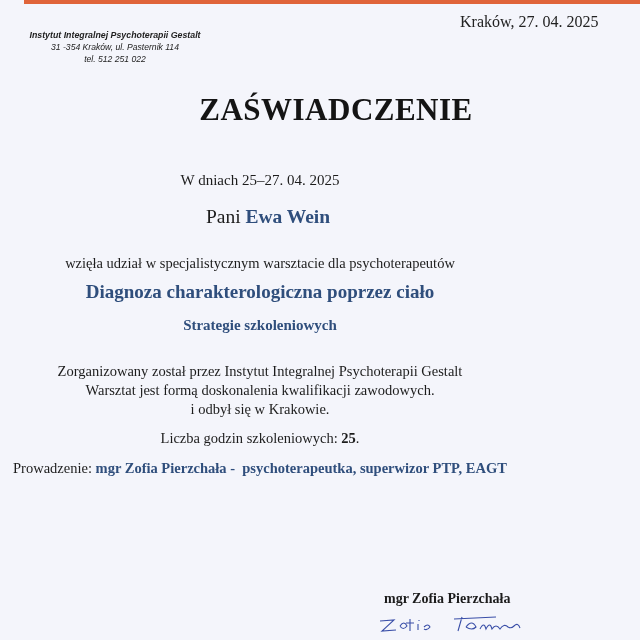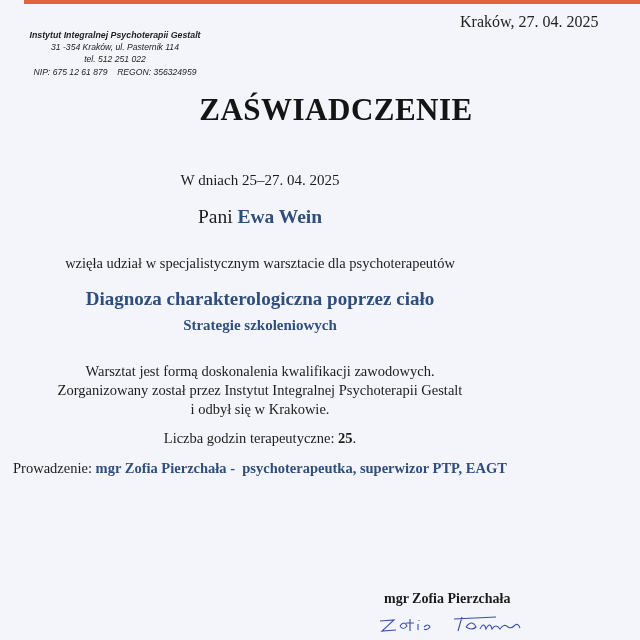--- a/index.html
+++ b/index.html
@@ -11,68 +11,67 @@
   }
   .topline { position:absolute; left:24px; top:0; width:616px; height:4px; background:#e0643a; }
   .inst { position:absolute; left:20px; top:29px; width:190px; text-align:center;
     font-family:"Liberation Sans", sans-serif; font-size:8.6px; line-height:12.2px; color:#222;font-style:italic; }
   .inst .name { font-weight:bold; font-size:8.8px; }
   .place { position:absolute; left:460px; top:13px; font-size:16px; color:#222; font-family:"Liberation Serif", serif;}
   .title { position:absolute; left:0; width:640px; top:92px; text-align:center;
     font-family:"Liberation Serif", serif; font-weight:bold; font-size:31px; letter-spacing:0.5px; color:#141414;padding-left:16px; }
   .center { position:absolute; left:0; width:520px; text-align:center; font-family:"Liberation Serif", serif; }
   .dates { top:172px; font-size:15px; }
-  .pani { top:206px; font-size:19.5px; }
+  .pani { top:206px; font-size:19.5px;padding-left:8px; }
   .pani b { color:#2f4e7c; }
   .took { top:255px; font-size:14.5px; }
-  .course { top:288px; font-size:19px; font-weight:bold; color:#2f4e7c; }
+  .course { top:281px; font-size:19px; font-weight:bold; color:#2f4e7c; }
   .sub { top:317px; font-size:15px; font-weight:bold; color:#2f4e7c; }
   .desc { top:362px; font-size:14.5px; line-height:19px; }
   .hours { top:430px; font-size:14.5px; }
   .lead { top:460px; font-size:14.5px; }
   .blue { color:#2f4e7c; font-weight:bold;text-align:right; }
   .signame { position:absolute; left:384px; top:591px; font-family:"Liberation Serif", serif; font-weight:bold; font-size:14px; }
   .sig { position:absolute; left:376px; top:611px; width:200px; height:29px; }
 </style>
 </head>
 <body>
 
 <div class="topline"></div>
 
 <div class="inst">
   <div class="name">Instytut Integralnej Psychoterapii Gestalt</div>
   <div>31 -354 Kraków, ul. Pasternik 114</div>
   <div>tel. 512 251 022</div>
-  <div style="white-space:pre">NIP: 675 12 61 879    REGON: 356324959</div>
 </div>
 
 <div class="place">Kraków, 27. 04. 2025</div>
 
 <div class="title">ZAŚWIADCZENIE</div>
 
 <div class="center dates">W dniach 25–27. 04. 2025</div>
 
 <div class="center pani">
   <span>Pani</span>
   <b>Ewa Wein</b>
 </div>
 
 <div class="center took">wzięła udział w specjalistycznym warsztacie dla psychoterapeutów</div>
 
 <div class="center course">Diagnoza charakterologiczna poprzez ciało</div>
 <div class="center sub">Strategie szkoleniowych</div>
 
 <div class="center desc">
+  <div>Zorganizowany został przez Instytut Integralnej Psychoterapii Gestalt</div>
   <div>Warsztat jest formą doskonalenia kwalifikacji zawodowych.</div>
-  <div>Zorganizowany został przez Instytut Integralnej Psychoterapii Gestalt</div>
   <div>i odbył się w Krakowie.</div>
 </div>
 
 <div class="center hours">
-  <span>Liczba godzin terapeutyczne:</span>
+  <span>Liczba godzin szkoleniowych:</span>
   <b>25</b><span>.</span>
 </div>
 
 <div class="center lead">
   <span>Prowadzenie:</span>
   <span class="blue" style="white-space:pre">mgr Zofia Pierzchała -  psychoterapeutka, superwizor PTP, EAGT</span>
 </div>
 
 <div class="signame">mgr Zofia Pierzchała</div>
 

